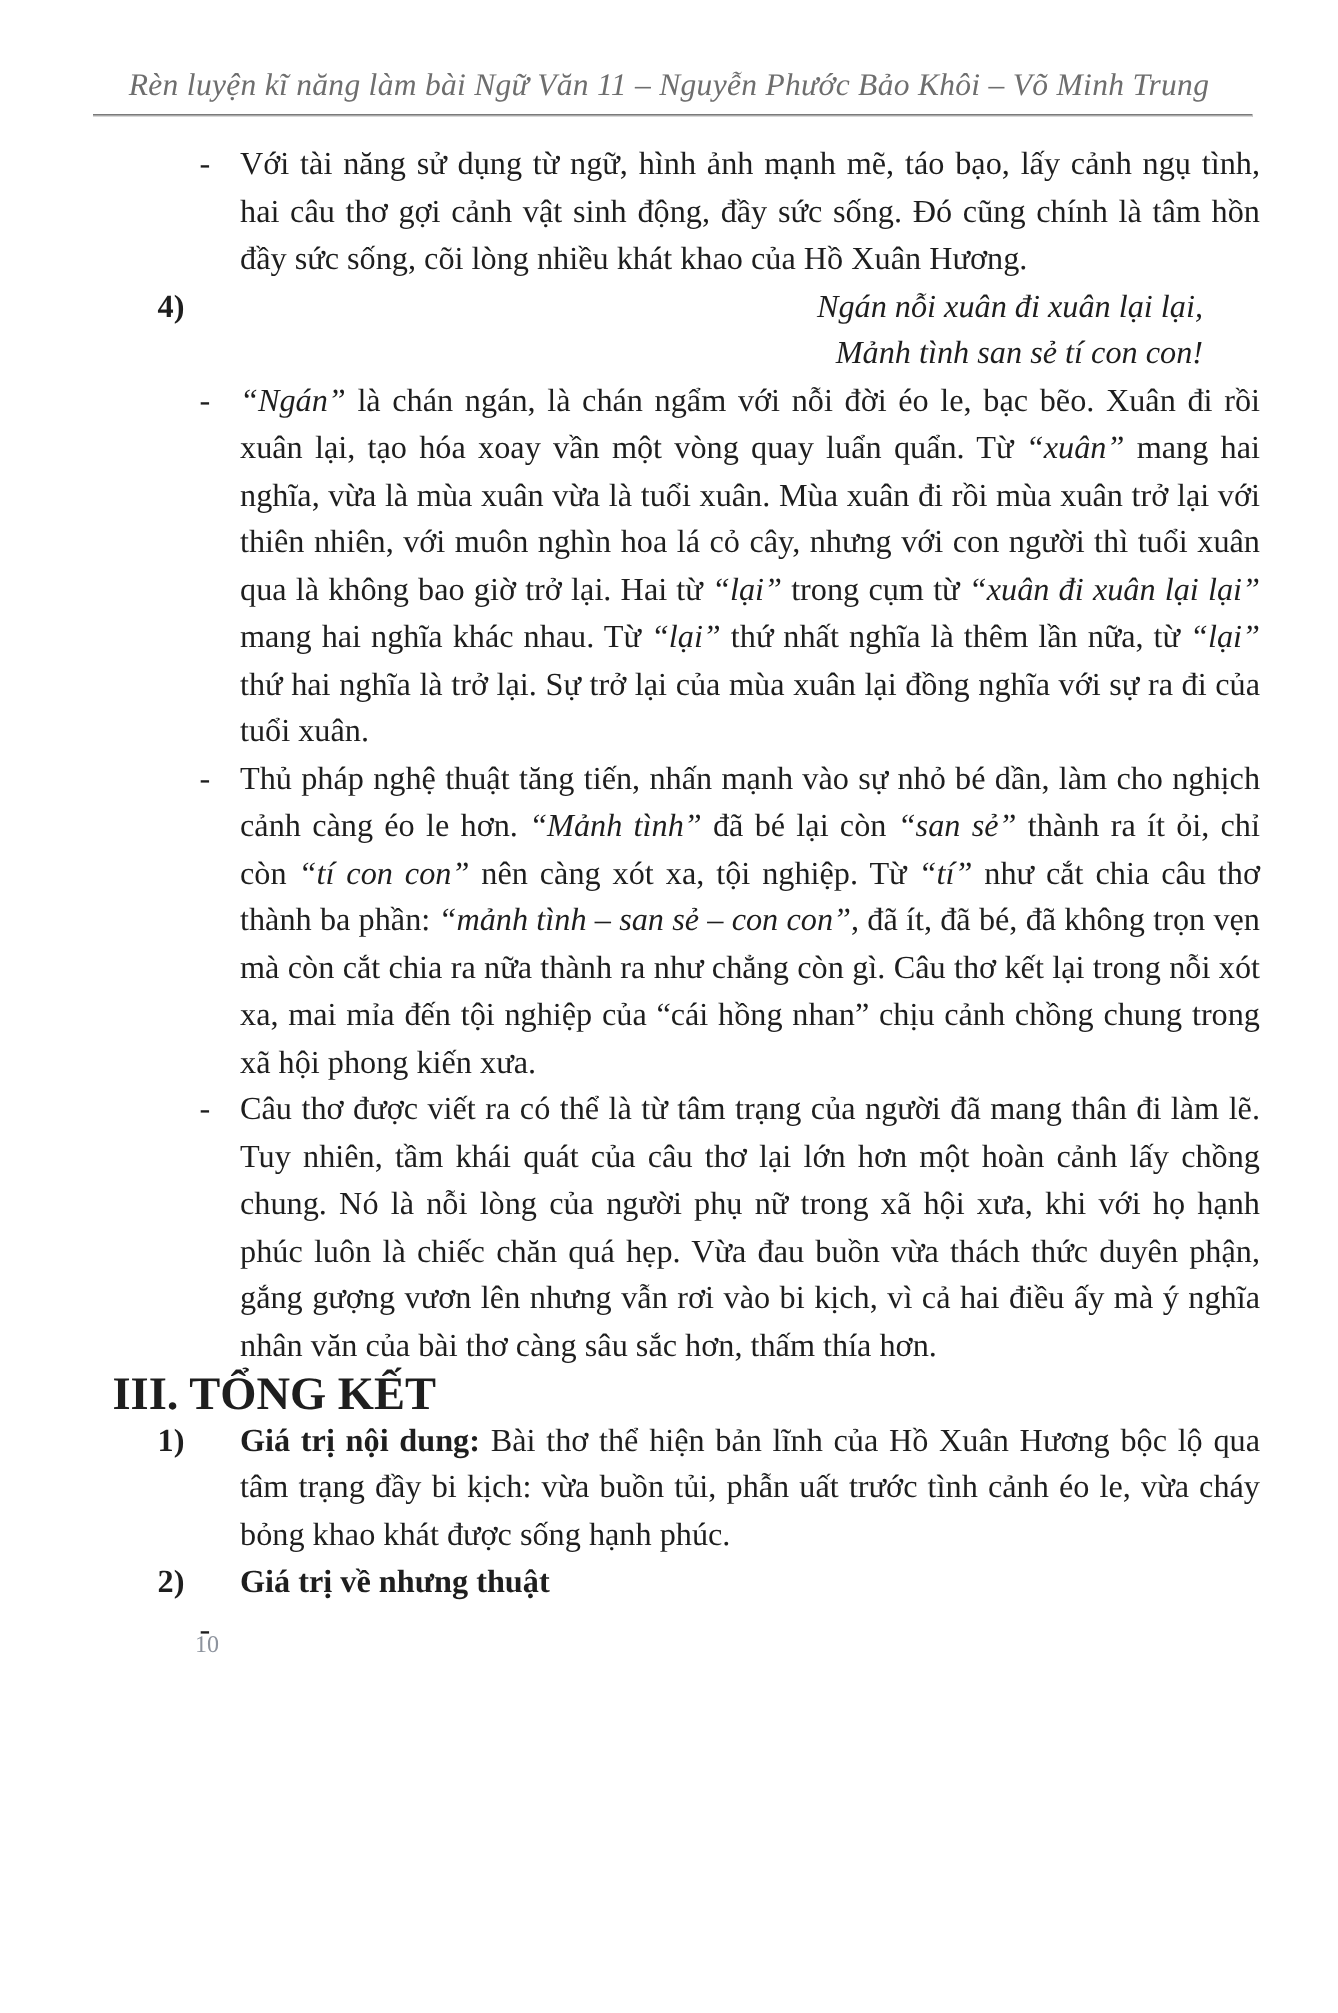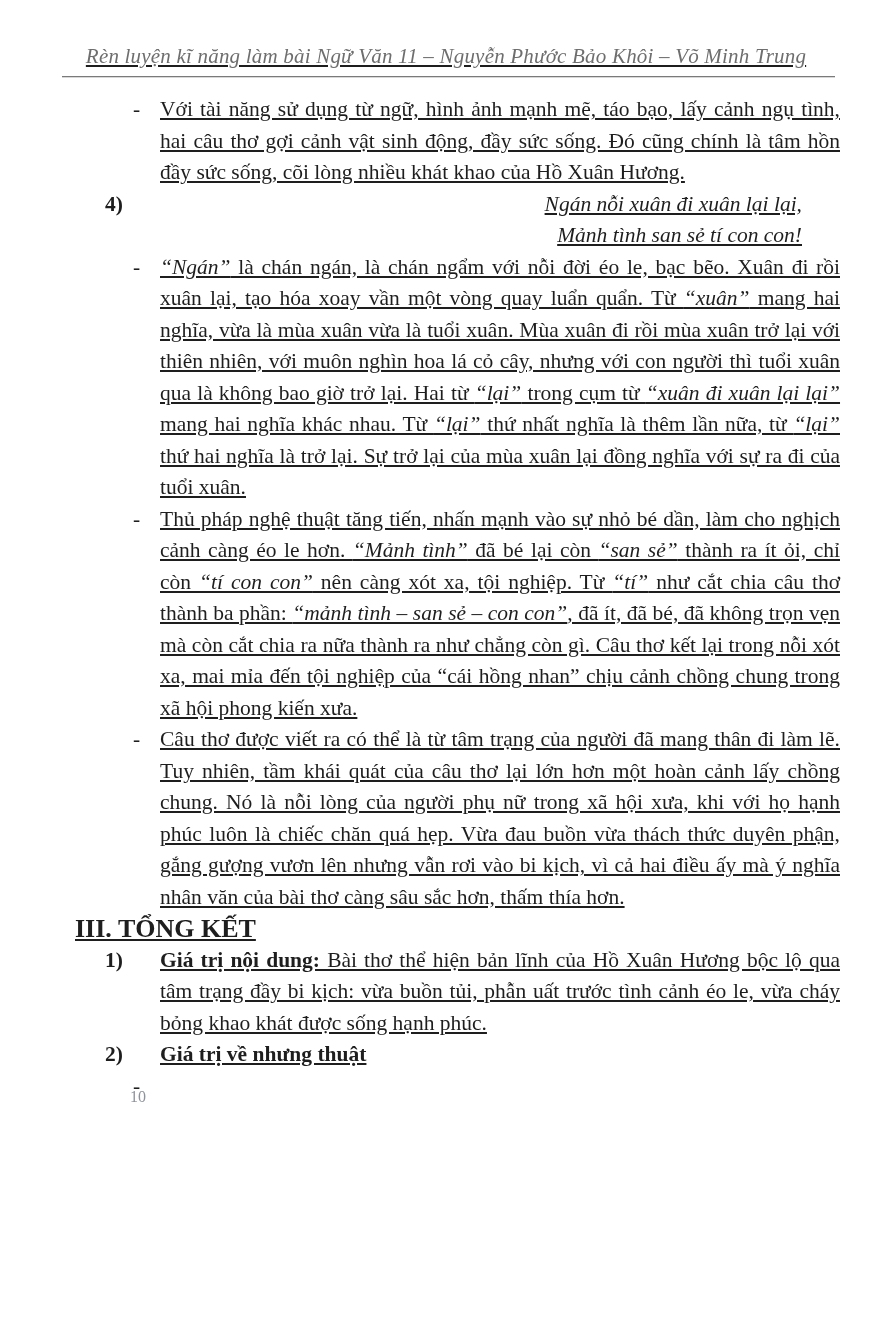--- a/index.html
+++ b/index.html
@@ -4,21 +4,20 @@
 <style>
   * { margin:0; padding:0; box-sizing:border-box; }
   html,body { background:#ffffff; }
   .page {
     position:relative;
     width:892px; height:1170px;
     background:#ffffff;
     overflow:hidden;
     font-family:"Liberation Serif","DejaVu Serif",serif;
     color:#1e1e1e;
-    text-decoration:underline;
   }
   .header-title {
     margin-top:44px;
     text-align:center;
     font-style:italic;
     font-size:21px;
     color:#6e6e6e;
     letter-spacing:0.2px;
   }
   .header-rule {
@@ -46,21 +45,21 @@
   .seg-b { font-weight:bold; }
   .seg-i { font-style:italic; }
   .verse {
     text-align:right;
     font-style:italic;
     padding-right:38px;
   }
   .heading {
     margin-left:-30px;
     font-weight:bold;
-    font-size:26px;
+    font-size:31px;
   }
   .page-number {
     position:absolute;
     left:130px; bottom:64px;
     font-size:16px;
     color:#8d939d;
   }
 </style>
 </head>
 <body>

